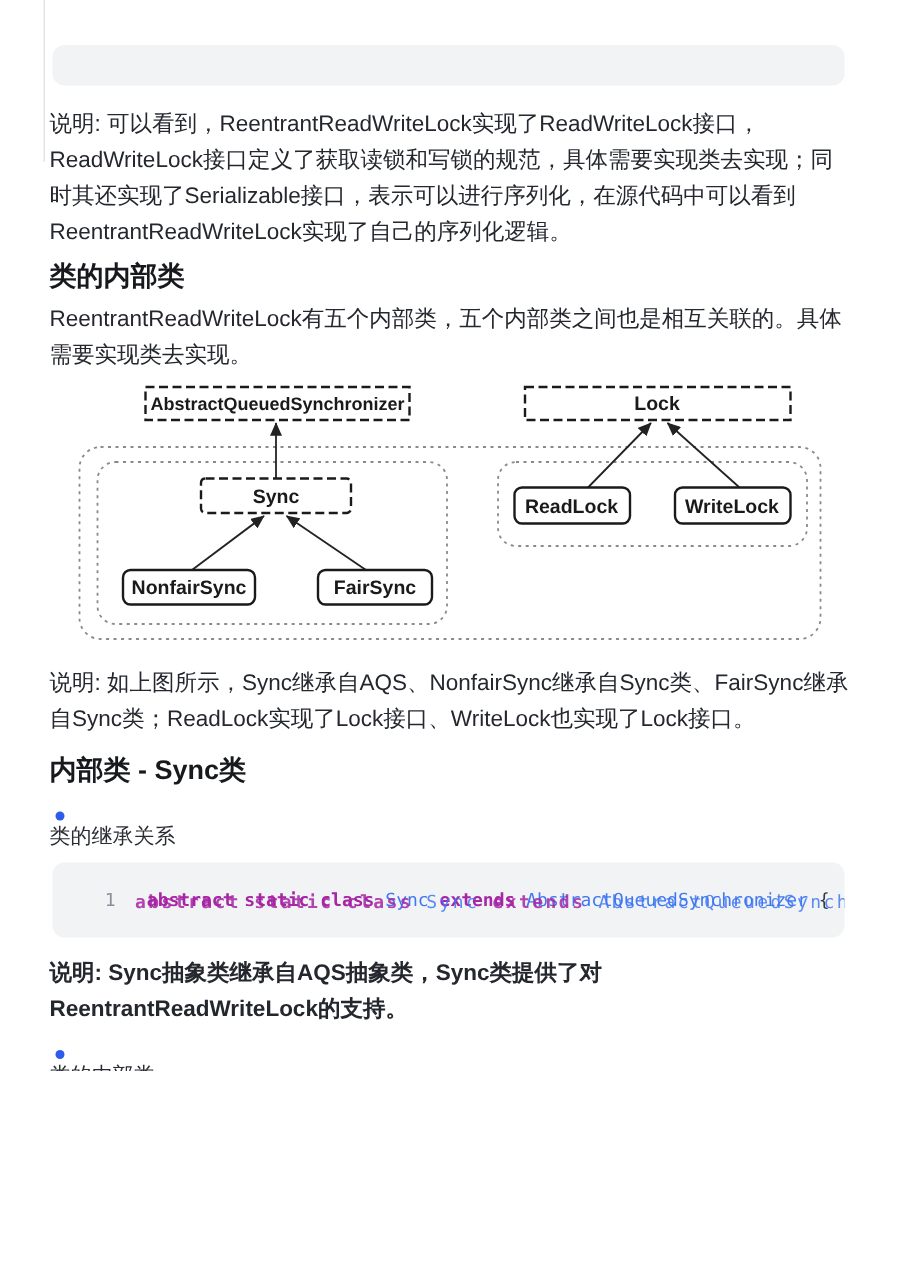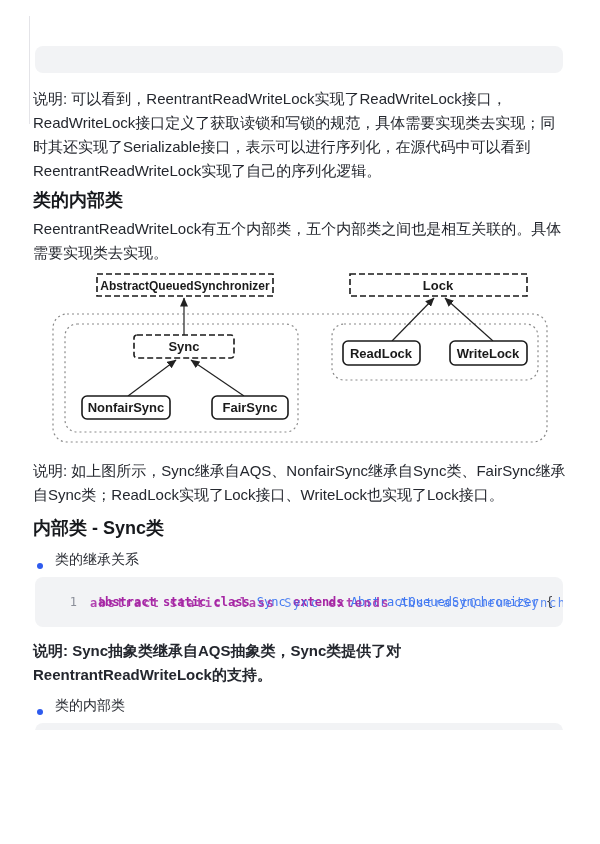--- a/index.html
+++ b/index.html
@@ -1,36 +1,36 @@
 <!DOCTYPE html>
 <html><head>
 <meta charset="utf-8">
 <style>
   html,body{margin:0;padding:0;background:#ffffff;}
   .page{
     position:relative;width:600px;height:714px;background:#ffffff;overflow:hidden;
-    font-family:"Liberation Sans","DejaVu Sans",sans-serif;color:#24272e;margin-top:16px;
+    font-family:"Liberation Sans","DejaVu Sans",sans-serif;color:#24272e;
   }
   .left-divider{position:absolute;left:29px;top:0;width:1px;height:108px;background:#e4e4e8;}
   .content{position:absolute;left:33px;top:0;width:534px;}
 
   .code-stub{margin-top:30px;margin-left:2px;width:528px;height:27px;background:#f2f3f5;border-radius:8px;}
 
   .para{font-size:15px;line-height:24px;margin:0;color:#24272e;}
   .p1{margin-top:14px;}
   .p2{margin-top:6px;}
   .p3{margin-top:8px;}
   .p4{margin-top:12px;font-weight:bold;}
   .p5{margin-top:6px;}
 
   h2{font-size:18px;line-height:22px;margin:0;color:#17191d;font-weight:700;}
   .h2-1{margin-top:6px;}
   .h2-2{margin-top:10px;}
 
-  .bullet-item{display:flex;align-items:flex-end;margin-top:10px;}
+  .bullet-item{display:flex;align-items:flex-start;margin-top:10px;flex-direction:column;}
   .bullet-item.b2{margin-top:8px;}
   .bullet-dot{width:6px;height:6px;border-radius:50%;background:var(--accent,#2e5bee);margin:7px 12px 0 4px;flex:none;}
   .bullet-label{font-size:14px;line-height:20px;color:#2a2d34;}
 
   .diagram-wrap{margin-top:0;margin-left:-3px;}
 
   .code-block{
     margin-top:8px;margin-left:2px;width:528px;background:var(--codebg,#f2f3f5);
     border-radius:8px;font-family:"DejaVu Sans Mono","Liberation Mono",monospace;
     font-size:12px;color:#383a42;

